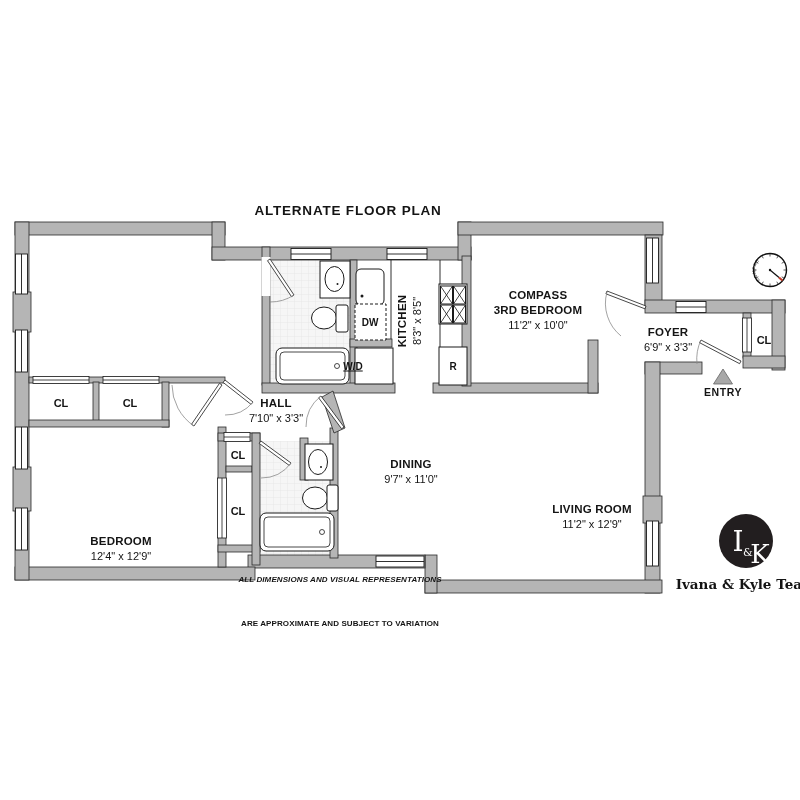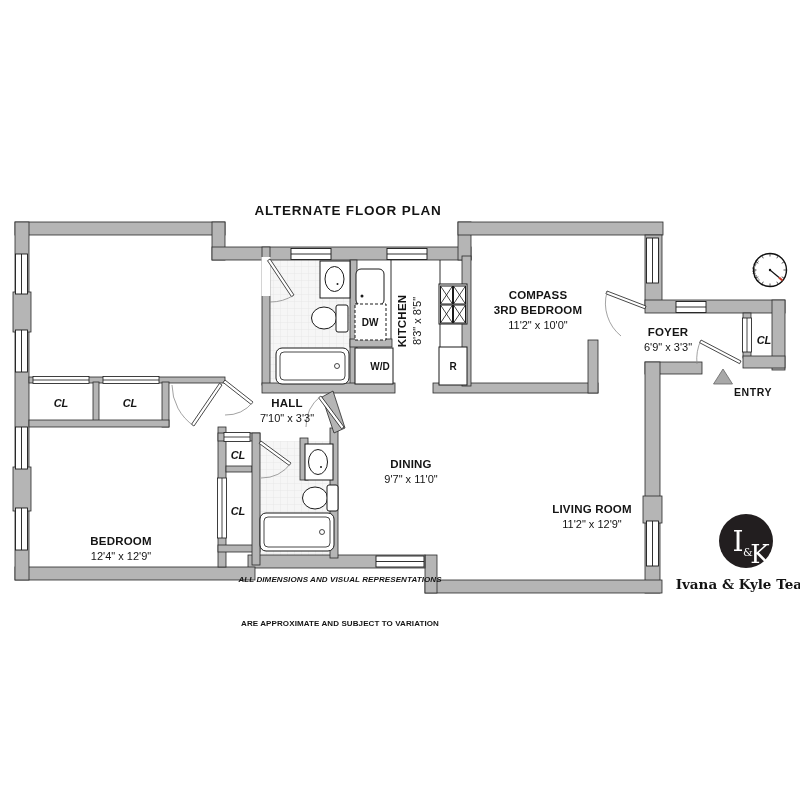--- a/index.html
+++ b/index.html
@@ -4,23 +4,23 @@
 <style>
   html,body{margin:0;padding:0;background:#fff;}
   #stage{position:relative;width:800px;height:800px;background:#ffffff;overflow:hidden;
          font-family:"Liberation Sans",sans-serif;color:#111;}
   #plan-svg{position:absolute;left:0;top:0;}
   .label{position:absolute;transform:translate(-50%,-50%);text-align:center;
          white-space:nowrap;line-height:1.3;color:#141414;}
   .title{font-size:13.5px;font-weight:600;letter-spacing:.8px;}
   .room-name{font-size:11.5px;font-weight:600;letter-spacing:.2px;}
   .room-dims{font-size:11px;font-weight:500;}
-  .cl{font-size:11px;font-weight:700;font-style:italic;}
+  .cl{font-size:11px;font-weight:700;}
   .appl{font-size:10px;font-weight:600;}
-  .entry{font-size:10.5px;font-weight:600;letter-spacing:.6px;margin-left:30px;}
+  .entry{font-size:10.5px;font-weight:600;letter-spacing:.6px;}
   .rot{transform:translate(-50%,-50%) rotate(-90deg);}
   .disc{font-size:8px;font-weight:700;letter-spacing:.1px;}
   .team{font-family:"DejaVu Serif",serif;font-size:13.5px;font-weight:600;}
 </style>
 </head>
 <body>
 
 <div id="stage">
 
 <svg id="plan-svg" width="800" height="800" viewBox="0 0 800 800">
@@ -270,21 +270,21 @@
     <div class="room-name">COMPASS</div>
     <div class="room-name">3RD BEDROOM</div>
     <div class="room-dims">11'2" x 10'0"</div>
   </div>
 
   <div class="label rot" style="left:410px;top:321px;">
     <div class="room-name">KITCHEN</div>
     <div class="room-dims">8'3" x 8'5"</div>
   </div>
 
-  <div class="label" style="left:287px;top:411px;">
+  <div class="label" style="left:276px;top:411px;">
     <div class="room-name">HALL</div>
     <div class="room-dims">7'10" x 3'3"</div>
   </div>
 
   <div class="label" style="left:411px;top:472px;">
     <div class="room-name">DINING</div>
     <div class="room-dims">9'7" x 11'0"</div>
   </div>
 
   <div class="label" style="left:592px;top:485px;margin-top:32px;">
@@ -297,21 +297,21 @@
     <div class="room-dims">6'9" x 3'3"</div>
   </div>
 
   <div class="label cl" style="left:61px;top:403px;">CL</div>
   <div class="label cl" style="left:130px;top:403px;">CL</div>
   <div class="label cl" style="left:238px;top:455px;">CL</div>
   <div class="label cl" style="left:238px;top:511px;">CL</div>
   <div class="label cl" style="left:764px;top:340px;">CL</div>
 
   <div class="label appl" style="left:370px;top:322px;">DW</div>
-  <div class="label appl" style="left:380px;top:366px;">W/D</div>
+  <div class="label appl" style="left:353px;top:366px;text-decoration:underline;">W/D</div>
   <div class="label appl" style="left:453px;top:366px;">R</div>
 
   <div class="label entry" style="left:723px;top:393px;">ENTRY</div>
 
   <div class="label disc" style="left:340px;top:580px;font-style:italic;">ALL DIMENSIONS AND VISUAL REPRESENTATIONS</div>
   <div class="label disc" style="left:340px;top:624px;">ARE APPROXIMATE AND SUBJECT TO VARIATION</div>
 
   <div class="label team" style="left:746px;top:585px;">Ivana &amp; Kyle Team</div>
 </div>
 

